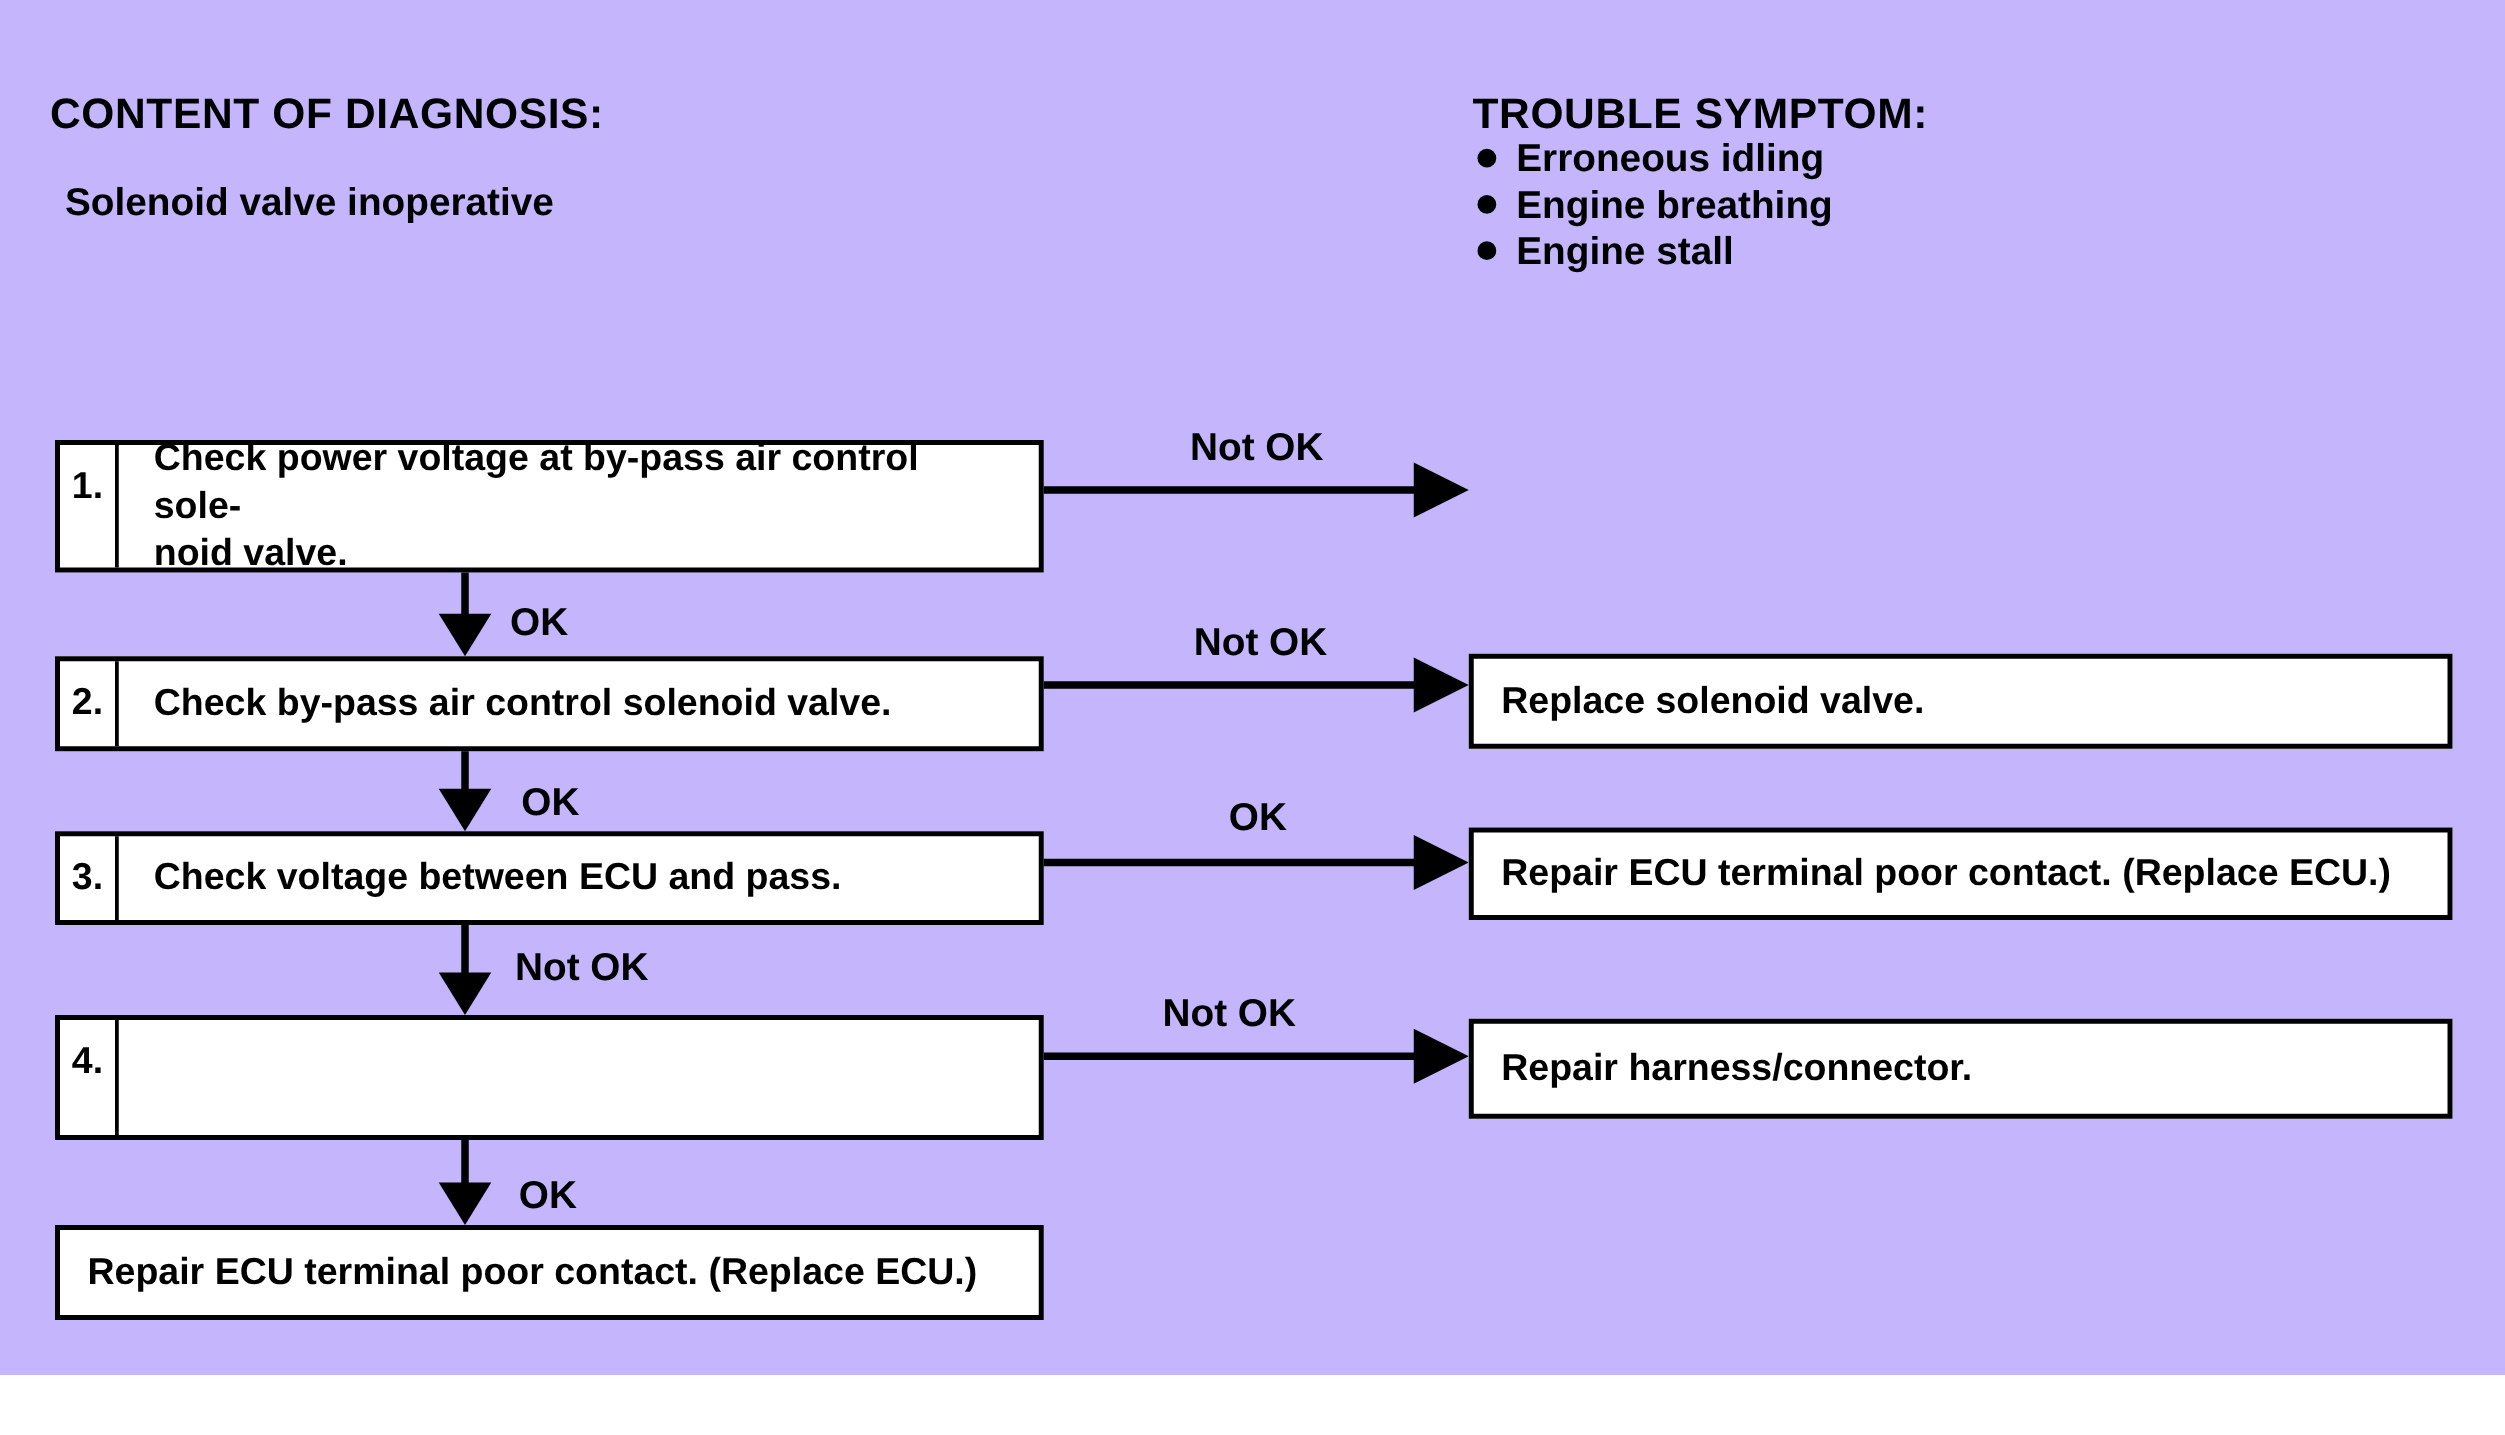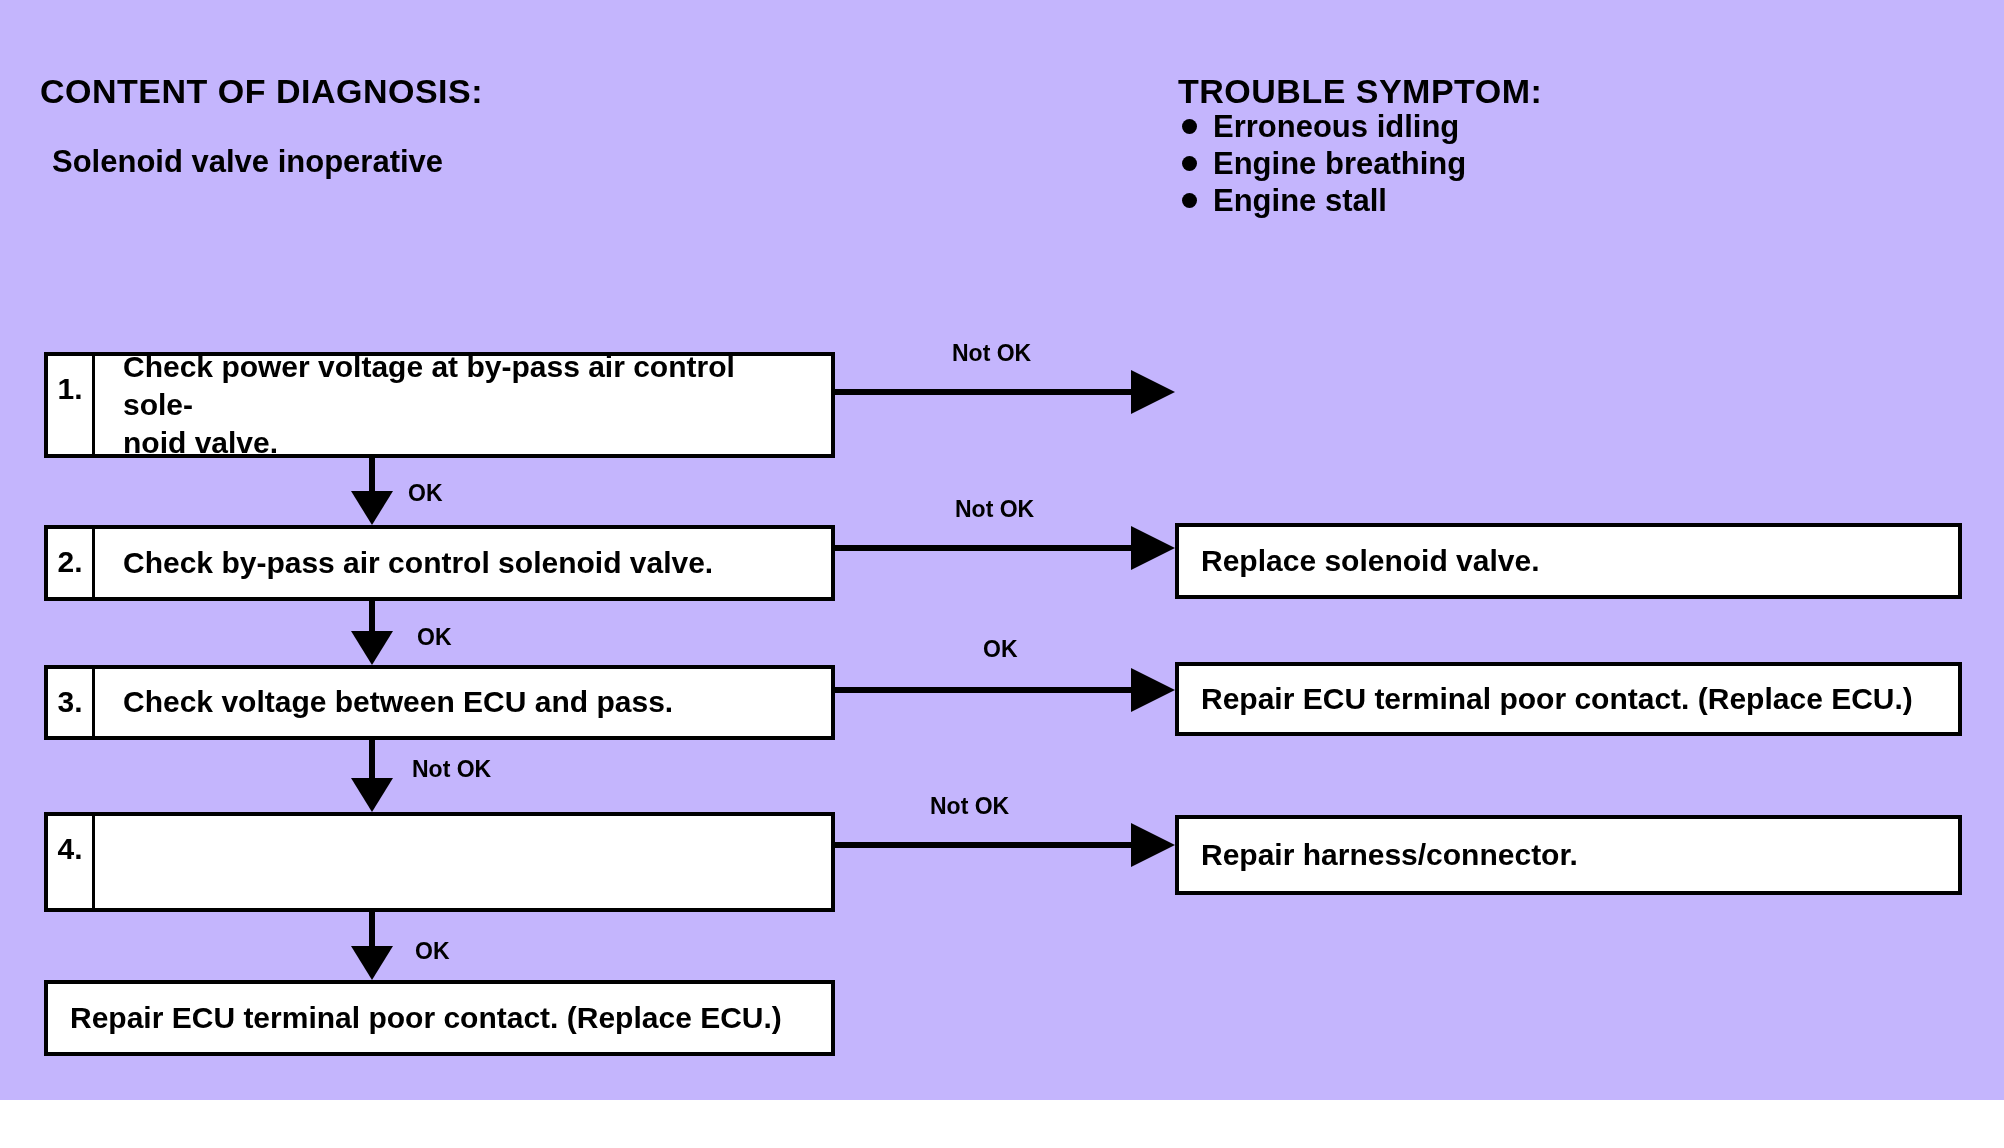--- a/index.html
+++ b/index.html
@@ -46,21 +46,21 @@
     border-left:44px solid #000;
     border-top:22px solid transparent; border-bottom:22px solid transparent;
   }
   .v-arrow { position:absolute; width:42px; }
   .v-line  { position:absolute; left:18px; top:0; width:6px; bottom:30px; background:#000; }
   .v-head  {
     position:absolute; left:0; bottom:0; width:0; height:0;
     border-top:34px solid #000;
     border-left:21px solid transparent; border-right:21px solid transparent;
   }
-  .flow-label { position:absolute; font-size:23px; font-weight:700; white-space:nowrap; }
+  .flow-label { position:absolute; font-size:31px; font-weight:700; white-space:nowrap; }
 
   .fig-code {
     position:absolute; font-family:"Liberation Serif","DejaVu Serif",serif;
     font-style:italic; font-weight:600; font-size:48px; letter-spacing:1px;
   }
 </style>
 </head>
 <body>
 
 <div class="page">

